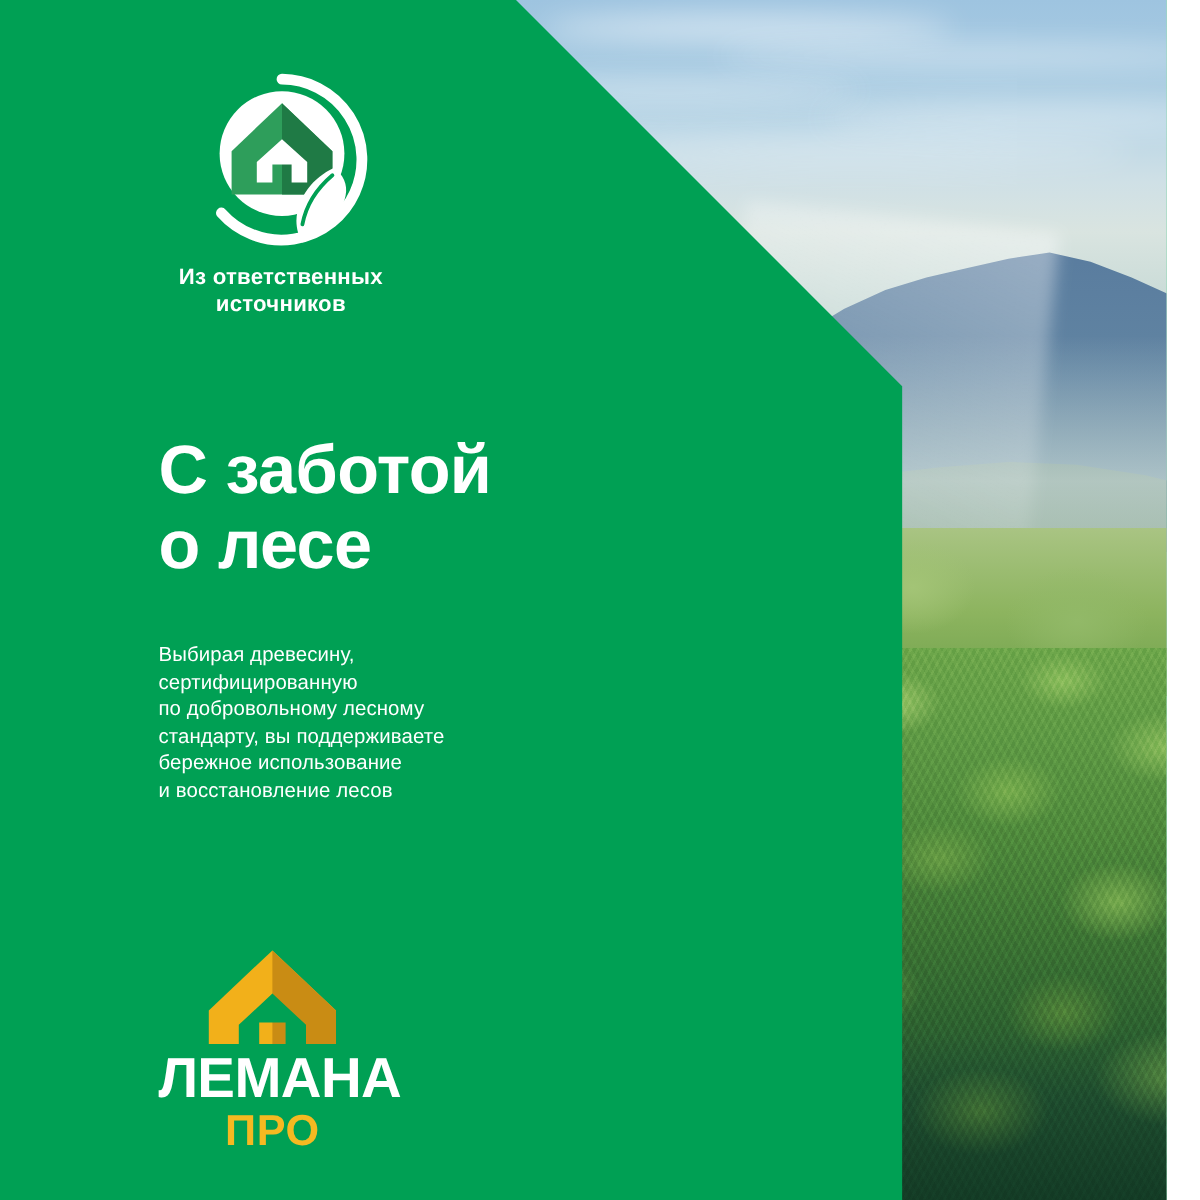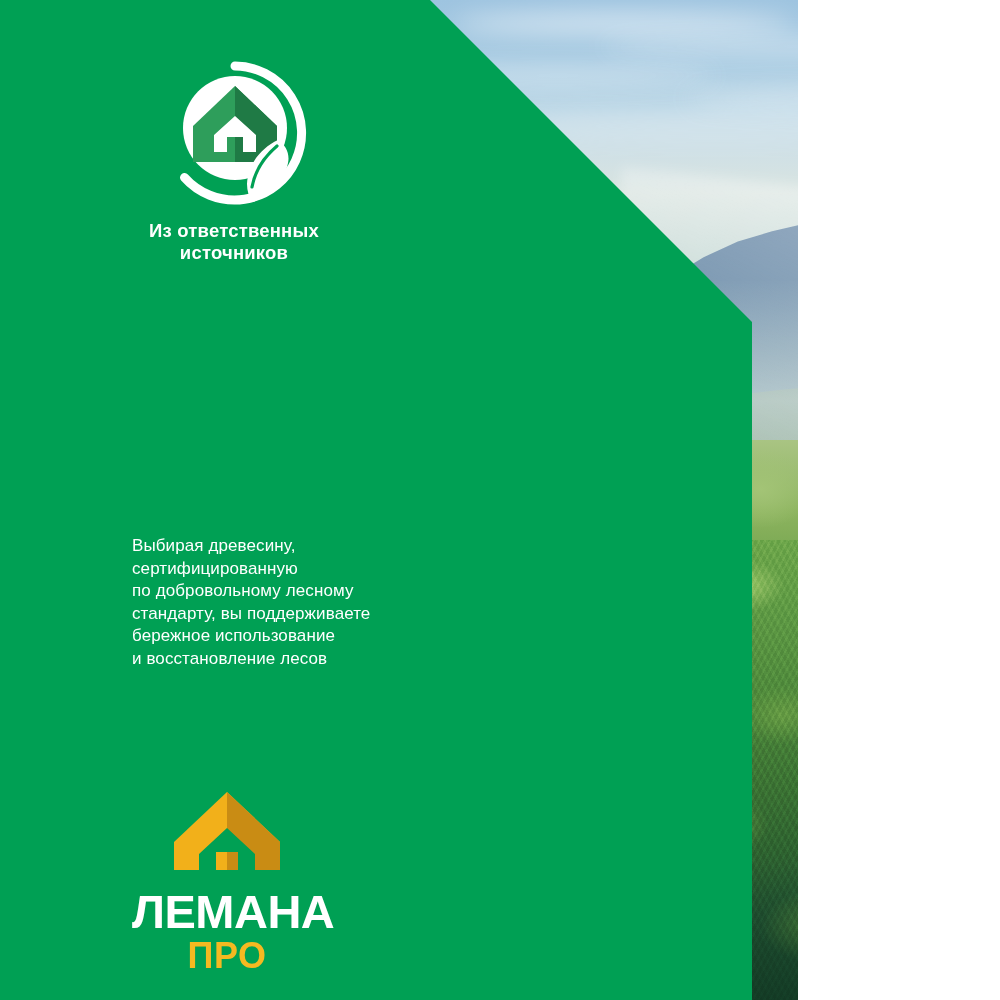--- a/index.html
+++ b/index.html
@@ -3,21 +3,21 @@
 <meta charset="utf-8">
 <title>Lemana Pro — S zabotoy o lese</title>
 <style>
   html, body {
     margin: 0;
     padding: 0;
     background: #ffffff;
   }
   .poster {
     position: relative;
-    width: 798px;
+    width: 972px;
     height: 1000px;
     overflow: hidden;
     font-family: "Liberation Sans", "DejaVu Sans", sans-serif;
     background: #00a054;
     user-select: none;
   }
 
   
   .photo {
     position: absolute;
@@ -245,21 +245,21 @@
     margin: 0 auto;
     display: block;
   }
   .brand-name {
     color: #ffffff;
     font-size: 47px;
     font-weight: bold;
     letter-spacing: -0.5px;
     line-height: .95;
     text-align: center;
-    margin-top: 18px;
+    margin-top: 4px;
   }
   .brand-sub {
     color: #f5b921;
     font-size: 36px;
     font-weight: bold;
     letter-spacing: .5px;
     line-height: 1;
     text-align: center;
     margin-top: 3px;
   }
@@ -309,20 +309,22 @@
 
         <path d="M118 82 C101 90 88 106 87 126 C87 133 89 139 92 144
                  C110 139 124 124 128 105 C130 96 126 87 118 82 Z" fill="#ffffff"></path>
         <path d="M117 88 C104 99 95 113 92 129" fill="none" stroke="#00a054" stroke-width="3.2" stroke-linecap="round"></path>
       </svg>
     </div>
     <div class="eco-caption">Из ответственных
 источников</div>
   </div>
 
+  <h1 class="headline">С заботой
+о лесе</h1>
 
   <p class="body-copy">Выбирая древесину,
 сертифицированную
 по добровольному лесному
 стандарту, вы поддерживаете
 бережное использование
 и восстановление лесов</p>
 
   <div class="brand">
     <svg class="brand-house" viewBox="0 0 120 82" aria-hidden="true">

